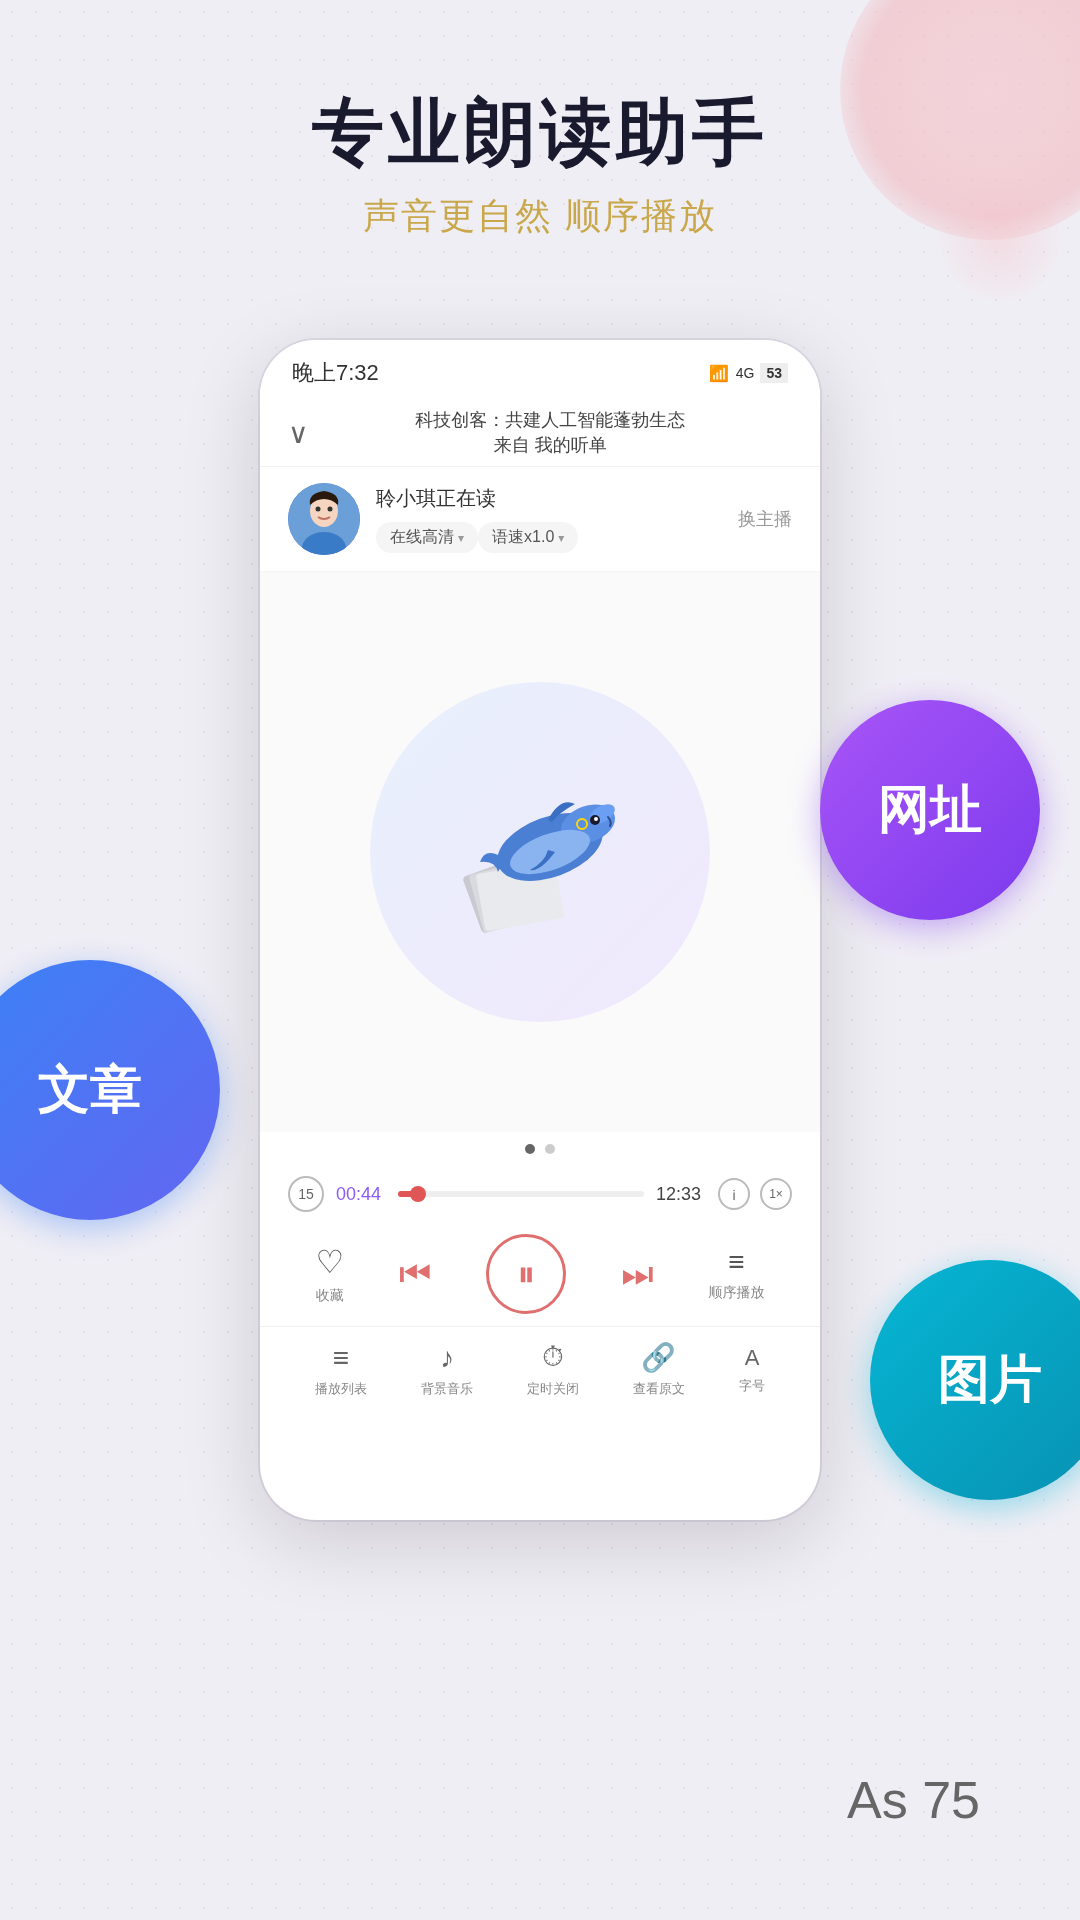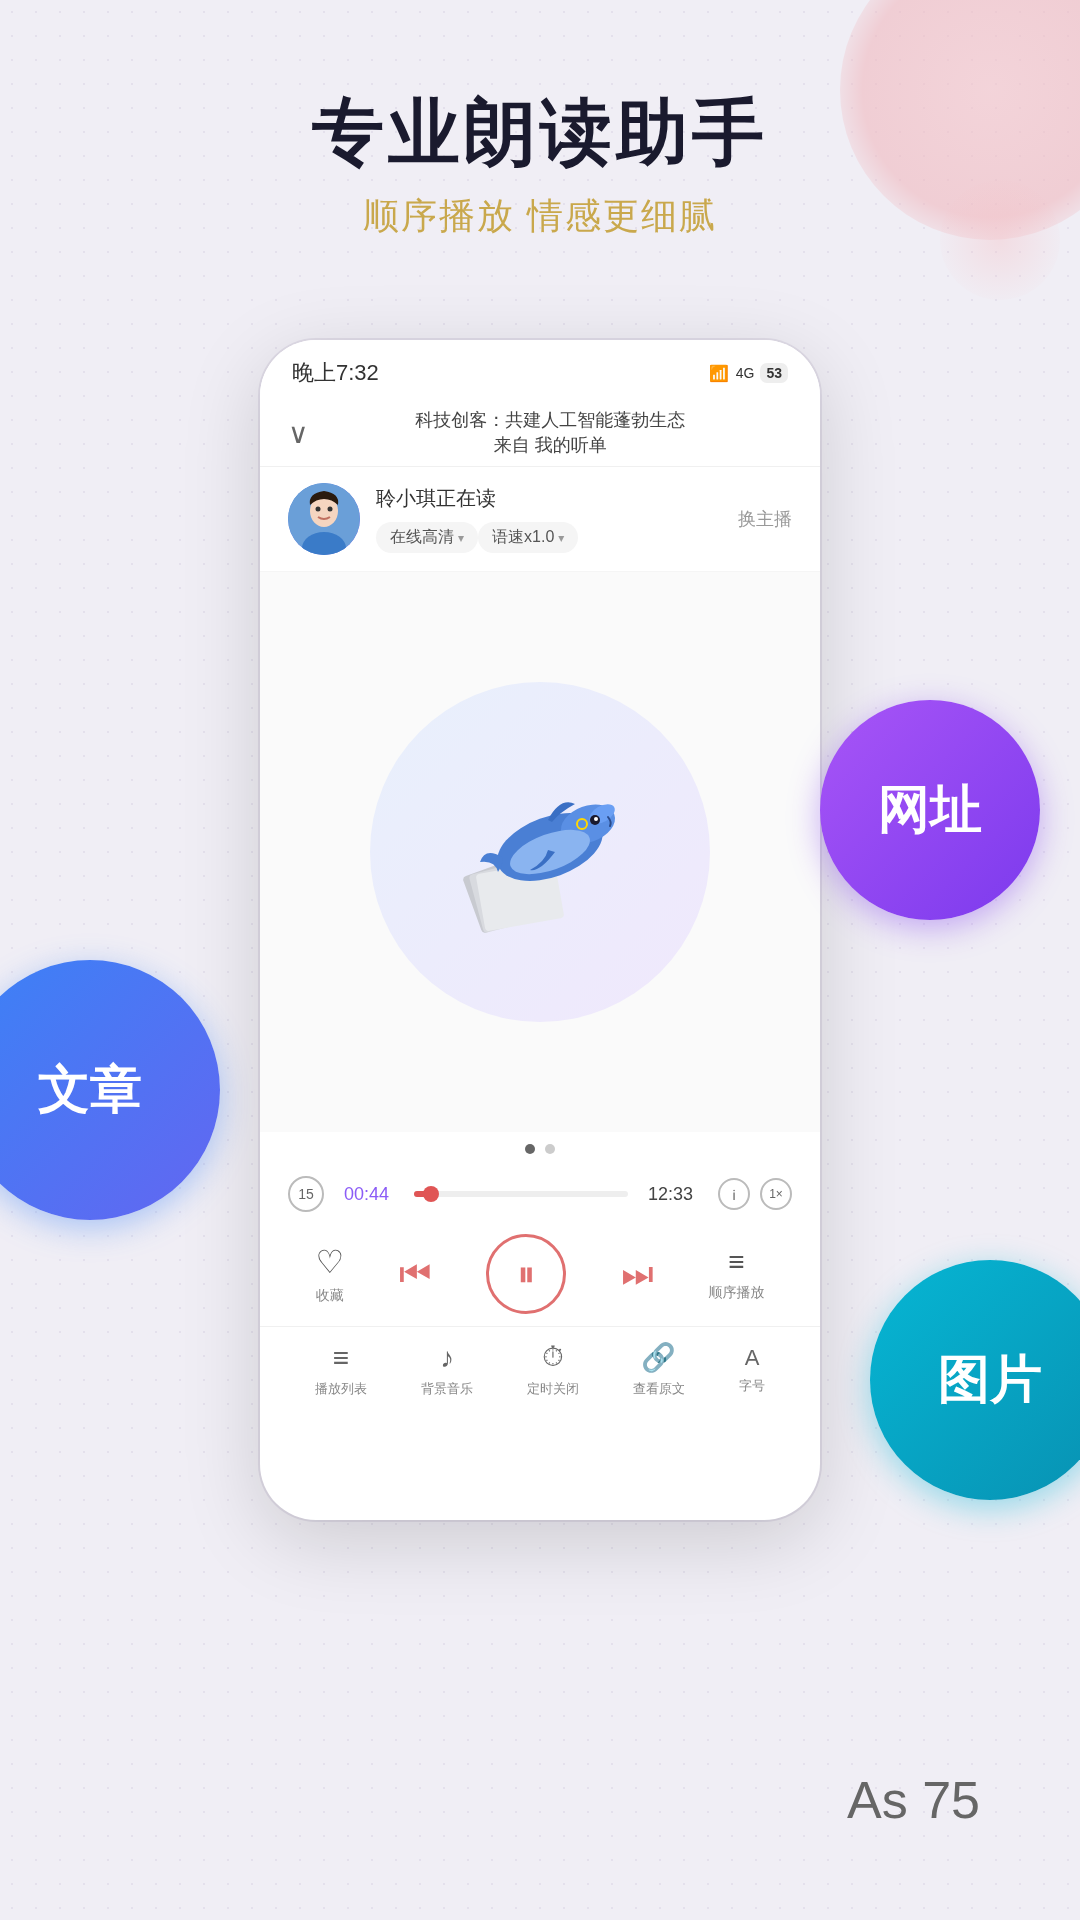--- a/index.html
+++ b/index.html
@@ -105,21 +105,21 @@
       align-items: center;
       gap: 6px;
       font-size: 16px;
       color: #333;
     }
 
     .battery-icon {
       display: inline-flex;
       align-items: center;
       background: #eee;
-      border-radius: 7px;
+      border-radius: 0;
       padding: 2px 6px;
       font-size: 14px;
       font-weight: bold;
     }
 
     
     .nav-bar {
       display: flex;
       align-items: center;
       padding: 10px 28px 8px;
@@ -250,21 +250,21 @@
 
     
     .progress-section {
       padding: 10px 28px 6px;
       background: #fff;
     }
 
     .progress-row {
       display: flex;
       align-items: center;
-      gap: 20px;
+      gap: 12px;
     }
 
     .timer-icon {
       width: 36px;
       height: 36px;
       border-radius: 50%;
       border: 2px solid #bbb;
       display: flex;
       align-items: center;
       justify-content: center;
@@ -480,21 +480,21 @@
 </head>
 <body>
 
 <div class="dot-pattern"></div>
 
 <div class="bg-circle-top-right"></div>
 <div class="bg-circle-top-right2"></div>
 
 <div class="header">
   <div class="header-title">专业朗读助手</div>
-  <div class="header-subtitle">顺序播放 情感更细腻</div>
+  <div class="header-subtitle">声音更自然 顺序播放</div>
 </div>
 
 <div class="phone-container">
 
   <div class="status-bar">
     <span class="status-time">晚上7:32</span>
     <div class="status-icons">
       <span>📶</span>
       <span style="font-size:14px;">4G</span>
       <span>

